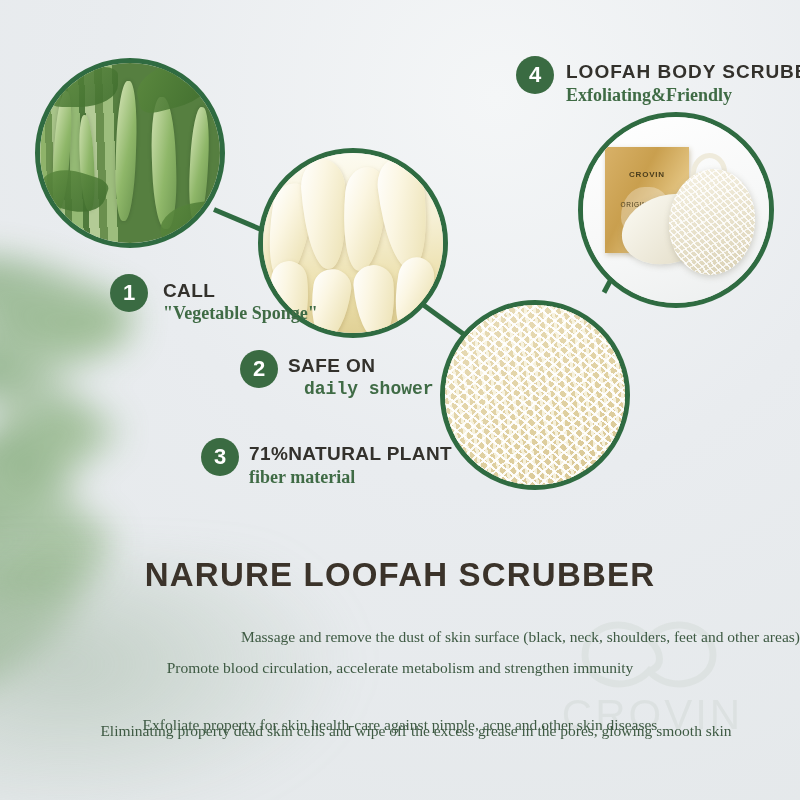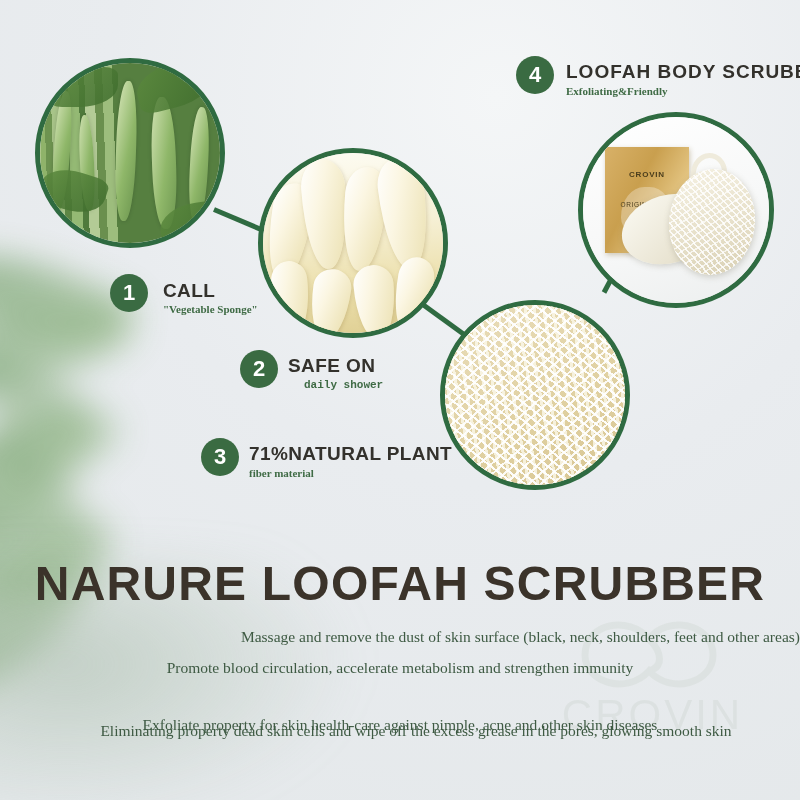--- a/index.html
+++ b/index.html
@@ -202,36 +202,36 @@
   .step-title {
     position: absolute;
     font-size: 19px;
     font-weight: 700;
     letter-spacing: .4px;
     color: #33312c;
     white-space: nowrap;
   }
   .step-sub {
     position: absolute;
-    font-size: 11px;
+    font-size: 18px;
     color: #3f6b45;
     font-family: "Liberation Serif", serif;
     font-weight: 700;
     white-space: nowrap;
   }
 
   
   #title4 { font-size: 19px; letter-spacing: 1px; }
 
   
   .main-title {
     position: absolute;
     left: 0; right: 0; top: 556px;
     text-align: center;
-    font-size: 48px;
+    font-size: 33px;
     font-weight: 700;
     letter-spacing: 1.2px;
     color: #3b332a;
   }
   .desc {
     position: absolute;
     left: 0; right: 0;
     text-align: center;
     font-family: "Liberation Serif", serif;
     font-size: 15.5px;

